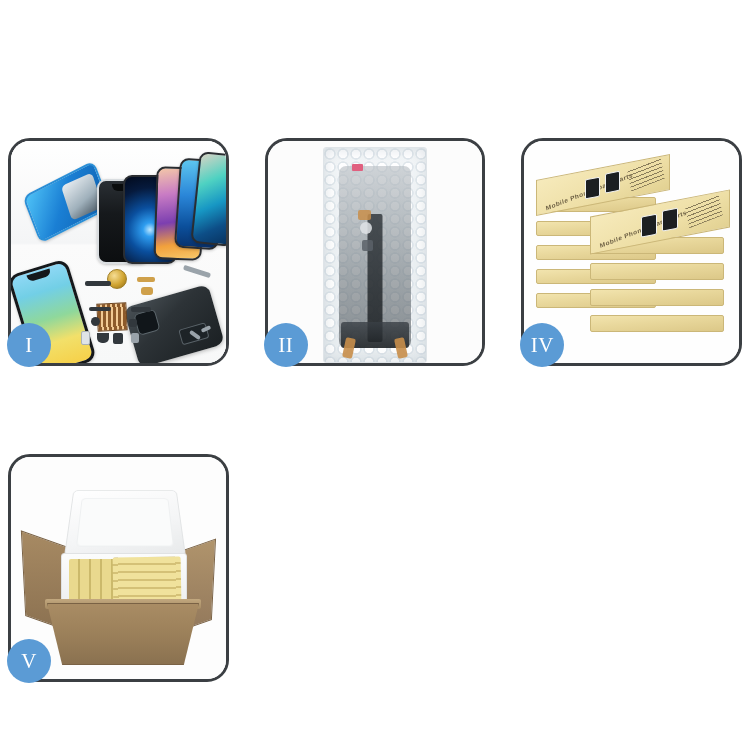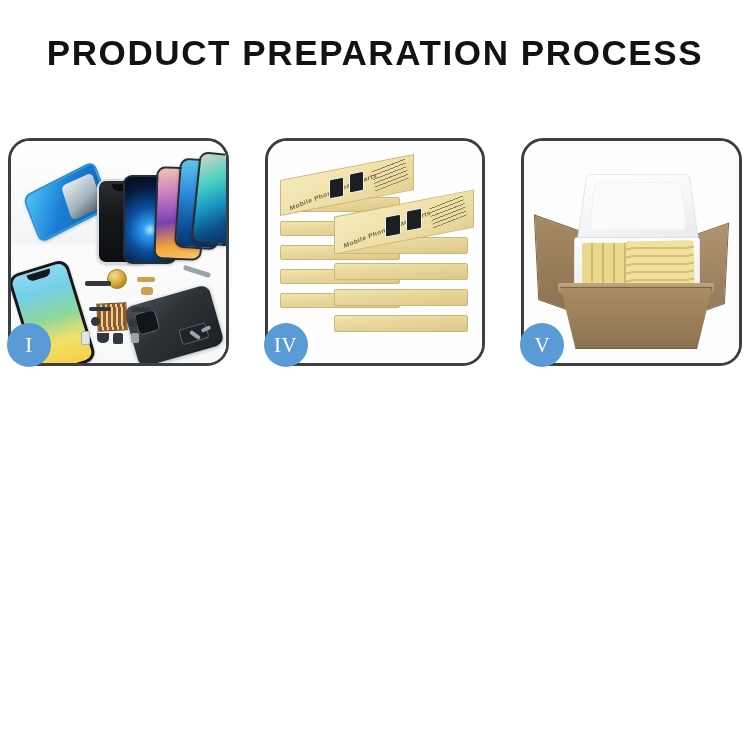--- a/index.html
+++ b/index.html
@@ -431,21 +431,20 @@
     position: absolute; width: 16px; height: 16px;
     background: rgba(120,100,72,.28); border-radius: 2px;
   }
 </style>
 </head>
 <body>
 
 <div class="page">
 
   <div class="header">
-    <div class="title">PRODUCT PREPARATION PROCESS</div>
   </div>
 
   <div class="grid">
 
     <div class="panel">
       <div class="panel-inner p1">
         <div class="p1-bg"></div>
 
         <div class="scr scr-a"></div>
         <div class="scr scr-b"></div>
@@ -470,20 +469,36 @@
         <div class="pt" style="left:86px;top:192px;width:12px;height:10px;border-radius:0 0 5px 5px;"></div>
         <div class="pt" style="left:102px;top:192px;width:10px;height:11px;"></div>
         <div class="pt s" style="left:120px;top:192px;width:8px;height:10px;"></div>
         <div class="pt s" style="left:178px;top:192px;width:12px;height:4px;transform:rotate(35deg);"></div>
         <div class="pt s" style="left:190px;top:186px;width:10px;height:4px;transform:rotate(-25deg);"></div>
         <div class="pt s" style="left:172px;top:128px;width:28px;height:5px;transform:rotate(18deg);"></div>
       </div>
       <div class="badge">I</div>
     </div>
 
+    <div class="panel">
+      <div class="panel-inner p2">
+        <div class="bubblebag">
+          <div class="lcd"></div>
+          <div class="flex"></div>
+          <div class="flexpad" style="left:34px;top:62px;width:13px;height:10px;background:#c88e4a;"></div>
+          <div class="flexpad" style="left:36px;top:74px;width:12px;height:12px;background:#dfe3e6;border-radius:50%;"></div>
+          <div class="flexpad" style="left:38px;top:92px;width:11px;height:11px;background:#5a6269;"></div>
+          <div class="pinklabel"></div>
+          <div class="connector"></div>
+          <div class="gold-tab" style="left:20px;bottom:4px;transform:rotate(12deg);"></div>
+          <div class="gold-tab" style="right:20px;bottom:4px;transform:rotate(-12deg);"></div>
+        </div>
+      </div>
+      <div class="badge">II</div>
+    </div>
 
 
     <div class="panel">
       <div class="panel-inner p4">
         <div class="stackwrap">
 
           <div class="kbox" style="left:12px;top:56px;width:120px;height:15px;"></div>
           <div class="kbox" style="left:12px;top:80px;width:120px;height:15px;"></div>
           <div class="kbox" style="left:12px;top:104px;width:120px;height:15px;"></div>
           <div class="kbox" style="left:12px;top:128px;width:120px;height:15px;"></div>

